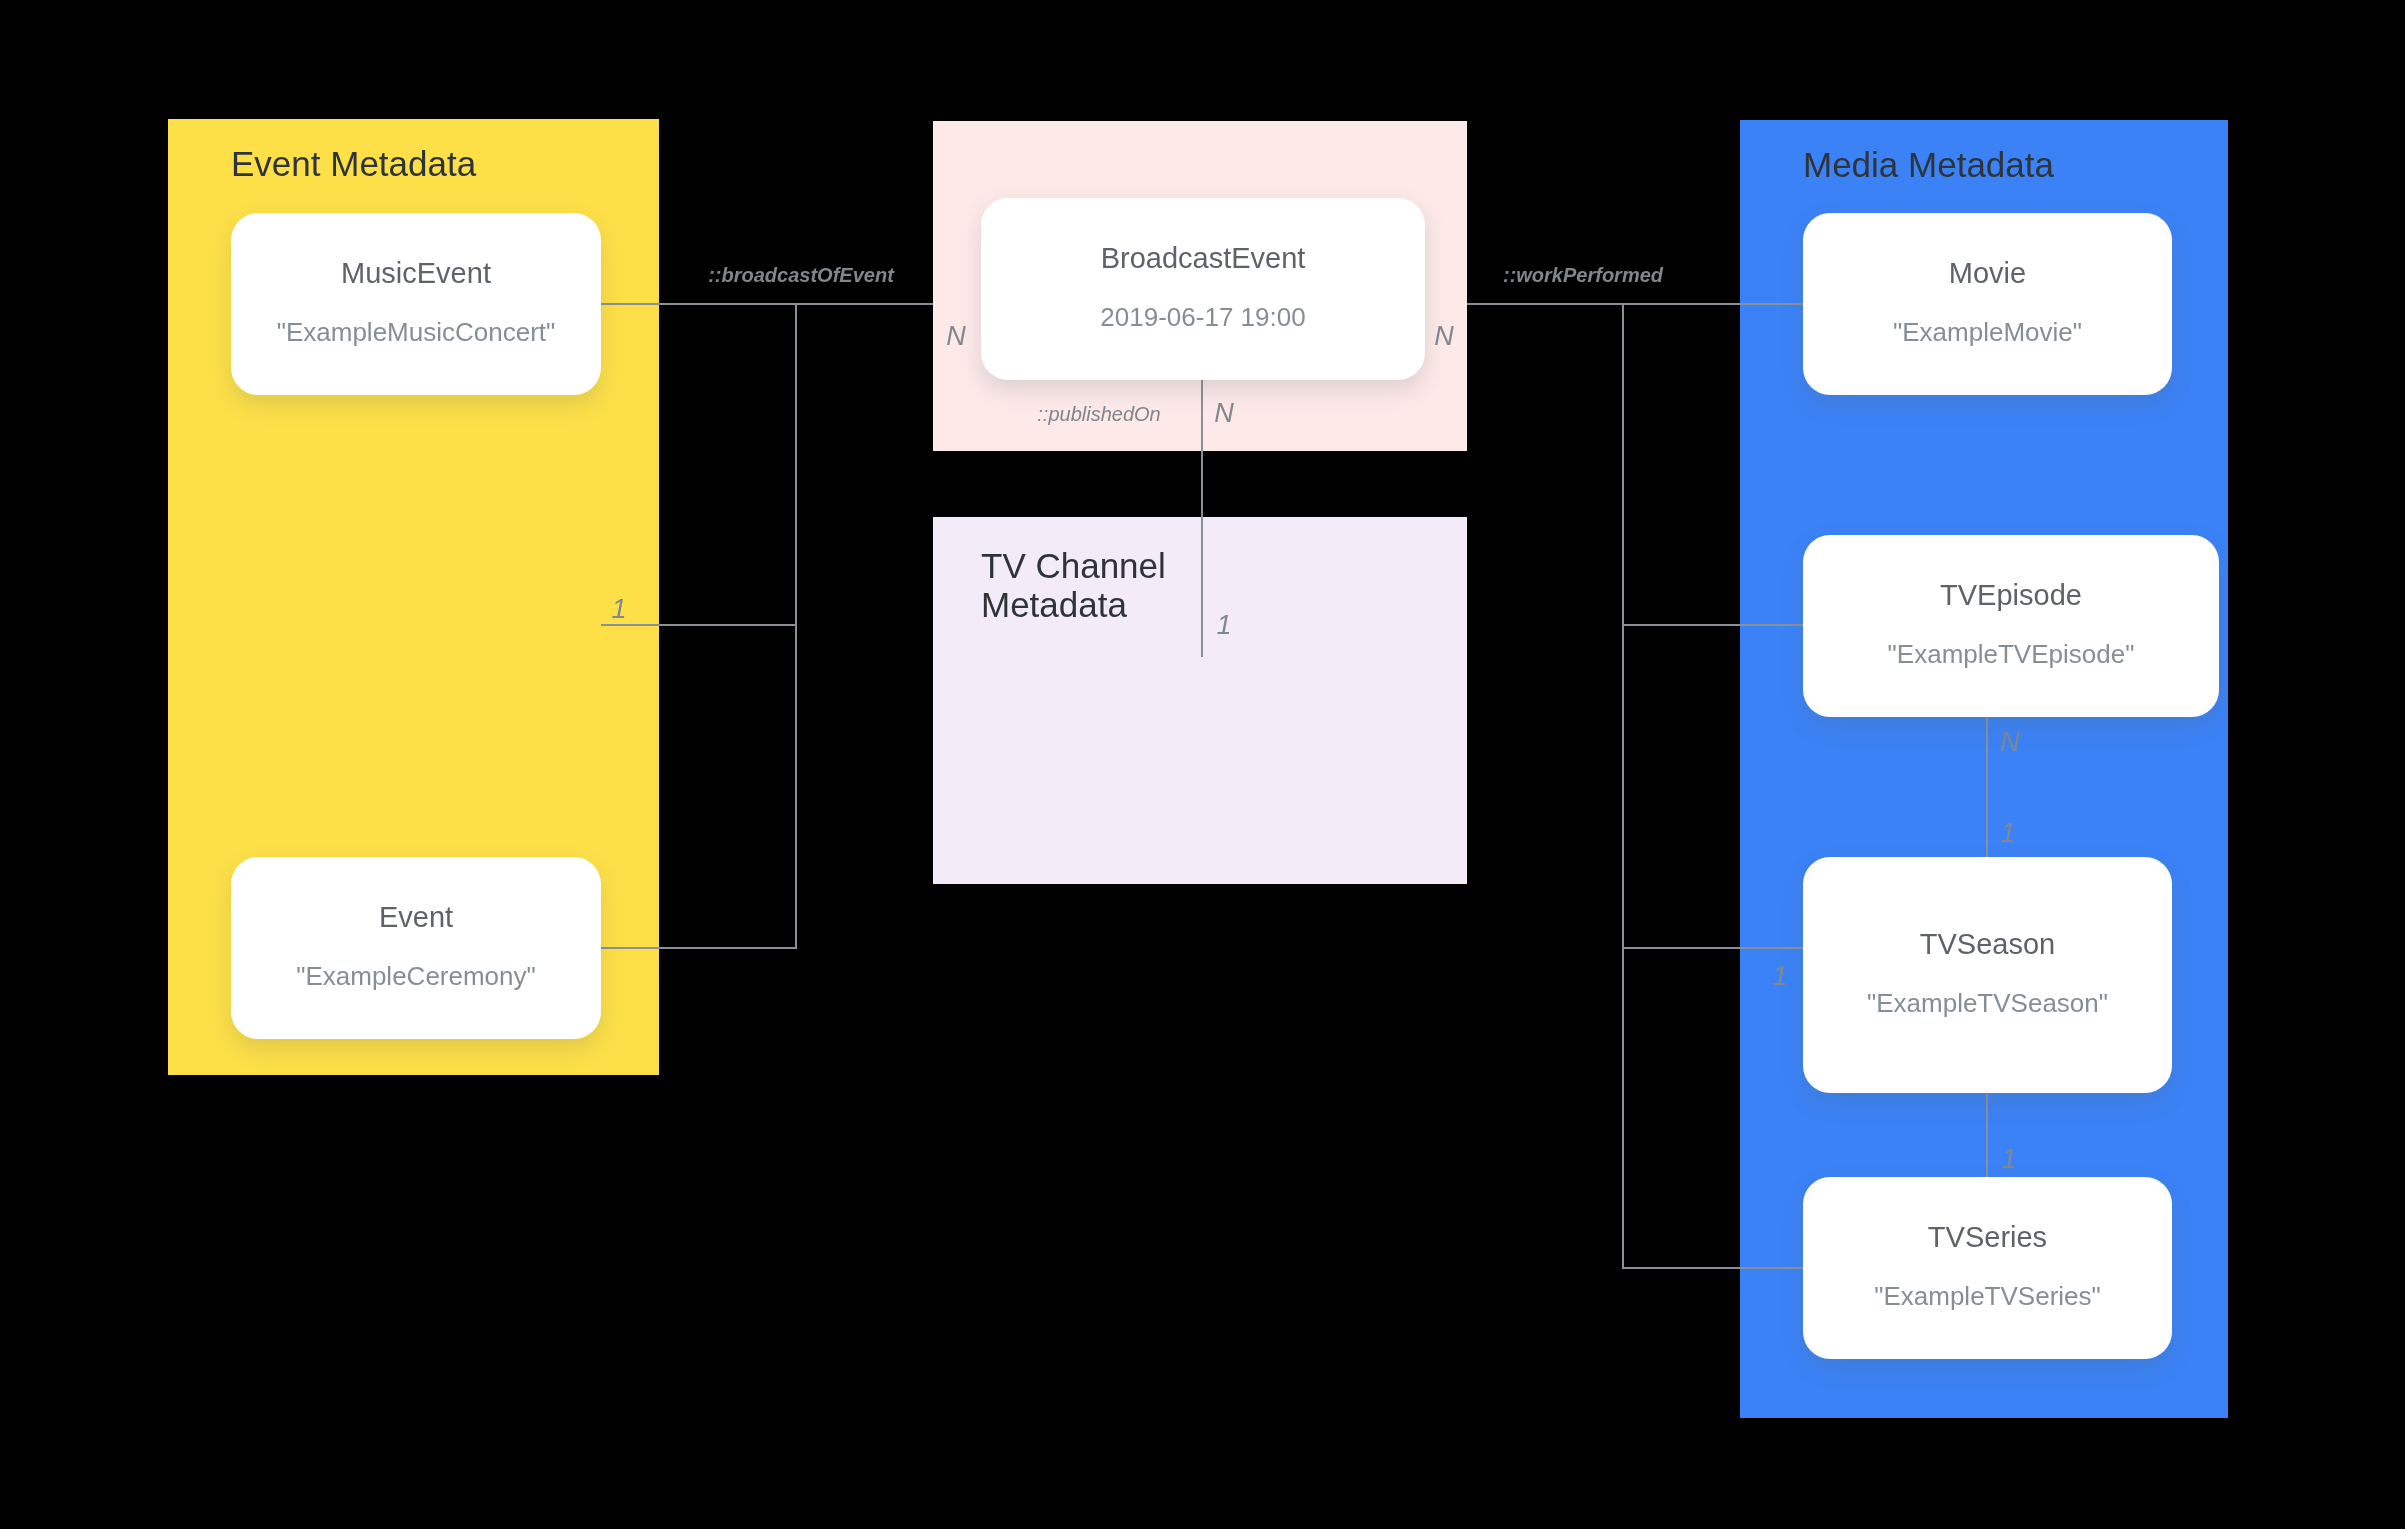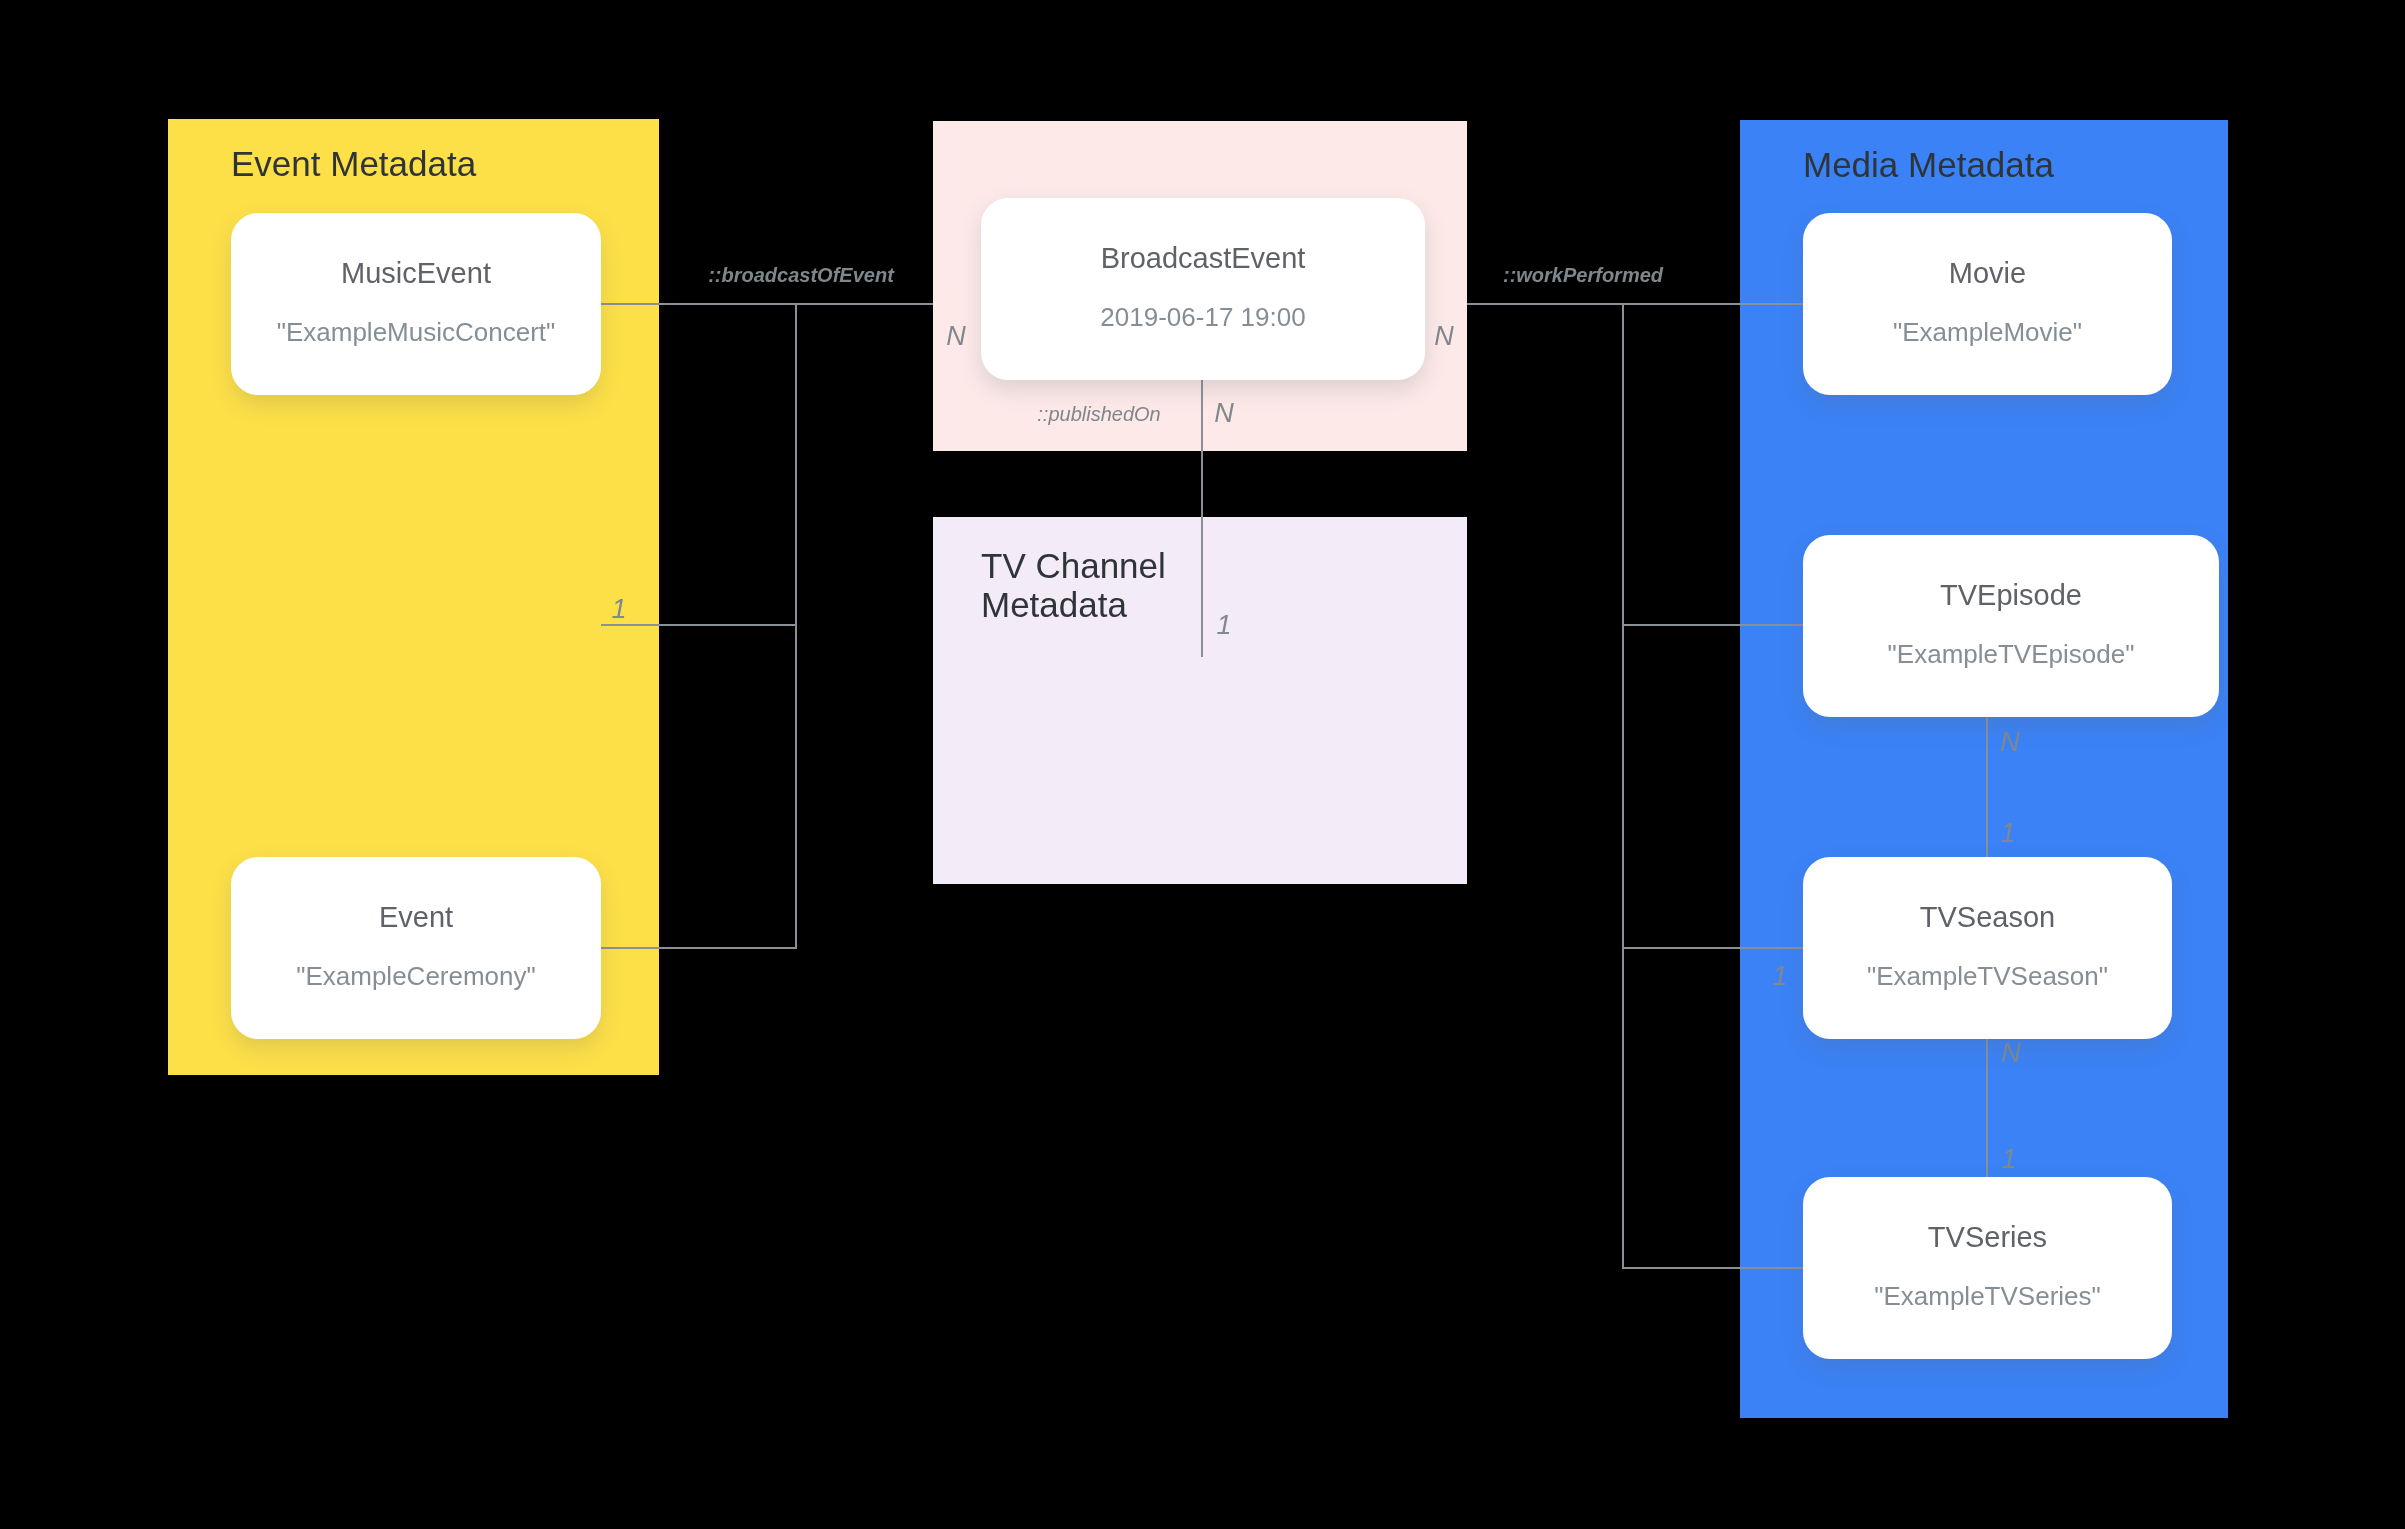--- a/index.html
+++ b/index.html
@@ -60,21 +60,21 @@
     font-weight: 400;
     line-height: 1.45;
   }
   .card-music-event       { left: 231px;  top: 213px;  width: 370px; height: 182px; }
   .card-sports-event      { left: 231px;  top: 534px;  width: 370px; height: 182px; }
   .card-event             { left: 231px;  top: 857px;  width: 370px; height: 182px; }
   .card-broadcast-event   { left: 981px; top: 198px;  width: 444px; height: 182px; }
   .card-broadcast-service { left: 981px; top: 658px;  width: 444px; height: 182px; }
   .card-movie             { left: 1803px; top: 213px;  width: 369px; height: 182px; }
   .card-tv-episode        { left: 1803px; top: 535px;  width: 416px; height: 182px; }
-  .card-tv-season         { left: 1803px; top: 857px;  width: 369px; height: 182px; }
+  .card-tv-season         { left: 1803px; top: 857px;  width: 369px; height: 236px; }
   .card-tv-series         { left: 1803px; top: 1177px; width: 369px; height: 182px; }
 
   
   .line {
     position: absolute;
     background: #8A9096;
   }
   .line-music-broadcast   { left: 601px;  top: 303px;  width: 332px;  height: 1.9px; }
   .line-left-trunk        { left: 795px;  top: 303px;  width: 1.9px;    height: 646px; }
   .line-sports-branch     { left: 601px;  top: 624px;  width: 196px;  height: 1.9px; }

